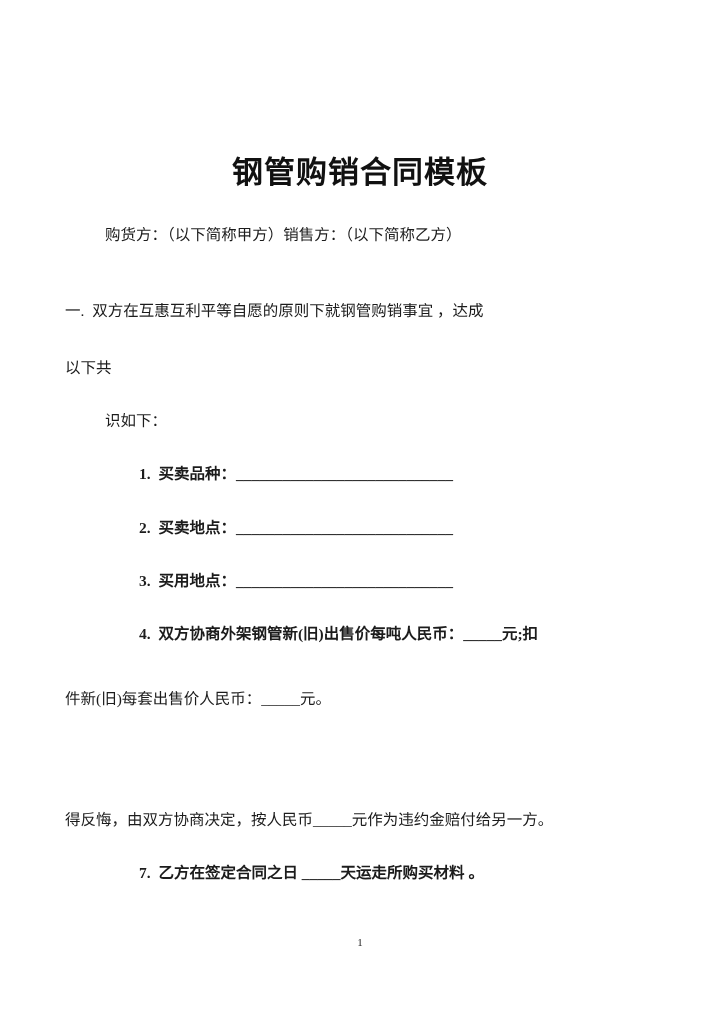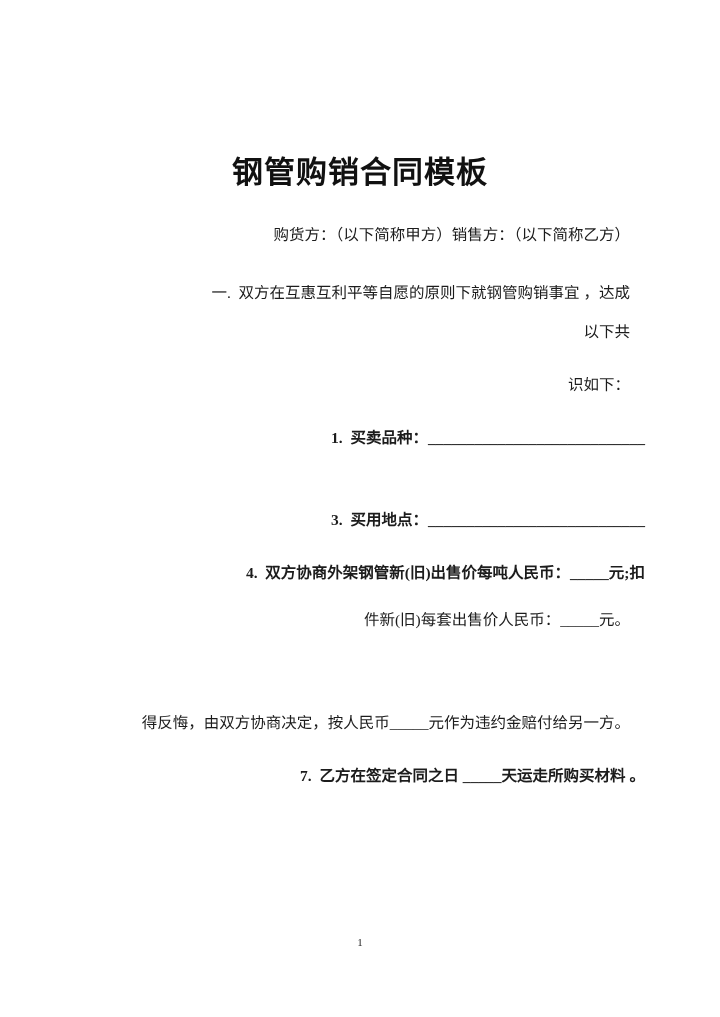--- a/index.html
+++ b/index.html
@@ -34,21 +34,20 @@
     color: #111111;
     white-space: nowrap;
   }
 
   
   .body-block {
     position: absolute;
     top: 222px;
     left: 0;
     width: 720px;
-    text-align: right;
   }
 
   .para {
     font-size: 15.5px;
     line-height: 1.62;
     color: #1c1c1c;
     margin: 0;
     padding: 0;
     box-sizing: border-box;
     white-space: pre-wrap;
@@ -56,22 +55,23 @@
 
   
   .para-indent {
     padding-left: 65px;
     padding-right: 90px;
     text-indent: 40px;
   }
 
   
   .para-flush {
-    padding-left: 33px;
+    padding-left: 65px;
     padding-right: 90px;
+    margin-top: 18px;
   }
 
   
   .clause {
     padding-left: 59px;
     padding-right: 75px;
     text-indent: 80px;
     font-weight: bold;
   }
 
@@ -114,20 +114,21 @@
     <div class="spacer-lg"></div>
 
     <p class="para para-indent">识如下：</p>
 
     <div class="spacer-lg"></div>
 
     <p class="para clause">1.  买卖品种：____________________________</p>
 
     <div class="spacer-lg"></div>
 
+    <p class="para clause">2.  买卖地点：____________________________</p>
 
     <div class="spacer-lg"></div>
 
     <p class="para clause">3.  买用地点：____________________________</p>
 
     <div class="spacer-lg"></div>
 
     <p class="para clause">4.  双方协商外架钢管新(旧)出售价每吨人民币：_____元;扣</p>
 
     <div class="spacer-md"></div>

